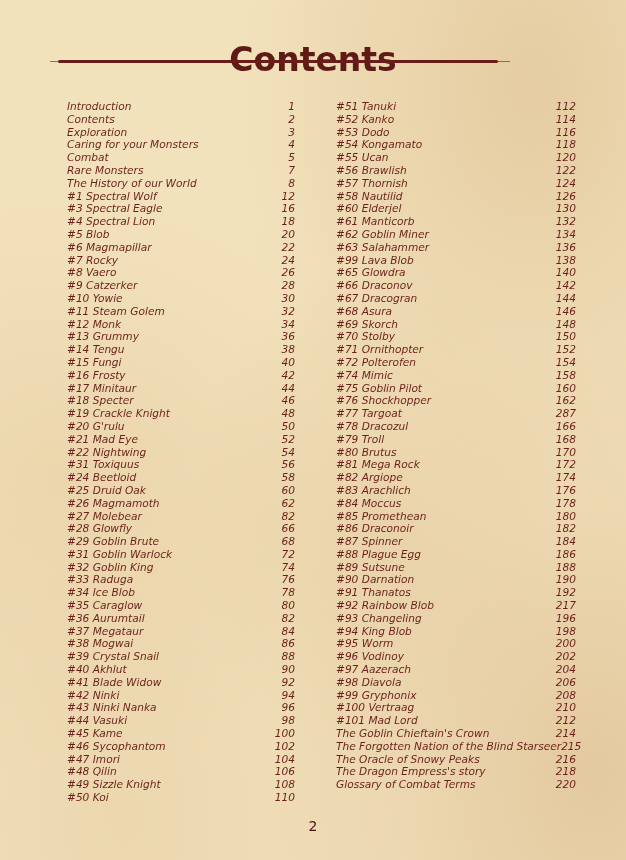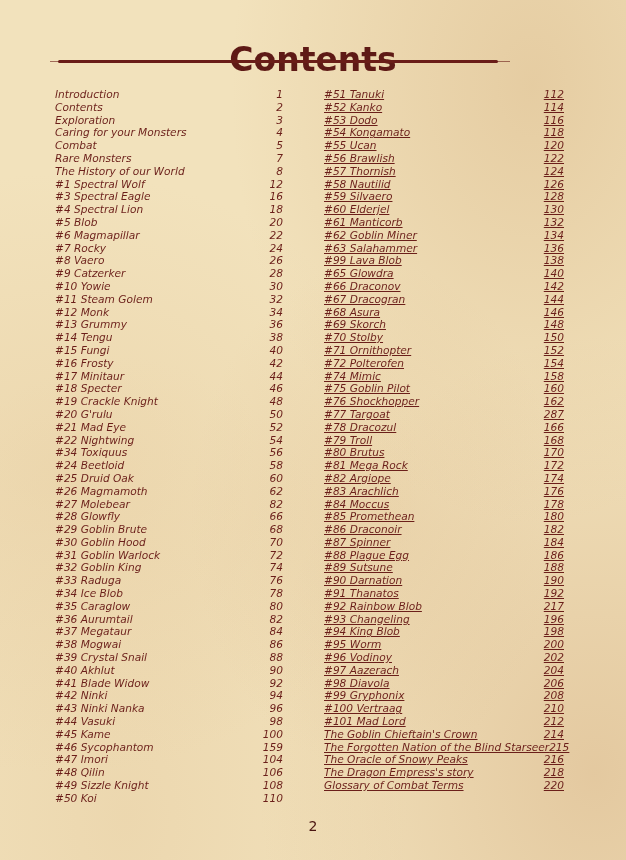--- a/index.html
+++ b/index.html
@@ -26,24 +26,24 @@
   }
   .rule::before {
     content: ""; position: absolute; left: -8px; top: 1px; width: 14px; height: 1px;
     background: rgba(106,29,24,0.6);
   }
   .rule::after {
     content: ""; position: absolute; right: -12px; top: 1px; width: 16px; height: 1px;
     background: rgba(106,29,24,0.6);
   }
   .col {
-    position: absolute; top: 88px; margin: 0; padding: 0; list-style: none;
+    position: absolute; top: 88px; margin: 12px; padding: 0; list-style: none;
   }
   .col-left { left: 55px; width: 228px; }
-  .col-right { left: 324px; width: 240px; text-decoration: underline; }
+  .col-right { left: 324px; width: 240px; }
   .row {
     display: flex; justify-content: space-between; align-items: baseline;
     height: 12.8px; line-height: 12.8px;
     font-size: 10.6px; font-style: italic; color: #6b1f1a;
     white-space: nowrap;
   }
   .row .label { flex: 1 1 auto; overflow: visible; }
   .row .page { flex: 0 0 auto; text-align: right; min-width: 20px; }
   .page-number {
     position: absolute; left: 0; width: 626px; top: 818px; text-align: center;
@@ -163,21 +163,21 @@
     </li>
     <li class="row">
       <span class="label">#21 Mad Eye</span>
       <span class="page">52</span>
     </li>
     <li class="row">
       <span class="label">#22 Nightwing</span>
       <span class="page">54</span>
     </li>
     <li class="row">
-      <span class="label">#34 Toxiquus</span>
+      <span class="label">#31 Toxiquus</span>
       <span class="page">56</span>
     </li>
     <li class="row">
       <span class="label">#24 Beetloid</span>
       <span class="page">58</span>
     </li>
     <li class="row">
       <span class="label">#25 Druid Oak</span>
       <span class="page">60</span>
     </li>
@@ -191,24 +191,20 @@
     </li>
     <li class="row">
       <span class="label">#28 Glowfly</span>
       <span class="page">66</span>
     </li>
     <li class="row">
       <span class="label">#29 Goblin Brute</span>
       <span class="page">68</span>
     </li>
     <li class="row">
-      <span class="label">#30 Goblin Hood</span>
-      <span class="page">70</span>
-    </li>
-    <li class="row">
       <span class="label">#31 Goblin Warlock</span>
       <span class="page">72</span>
     </li>
     <li class="row">
       <span class="label">#32 Goblin King</span>
       <span class="page">74</span>
     </li>
     <li class="row">
       <span class="label">#33 Raduga</span>
       <span class="page">76</span>
@@ -256,21 +252,21 @@
     <li class="row">
       <span class="label">#44 Vasuki</span>
       <span class="page">98</span>
     </li>
     <li class="row">
       <span class="label">#45 Kame</span>
       <span class="page">100</span>
     </li>
     <li class="row">
       <span class="label">#46 Sycophantom</span>
-      <span class="page">159</span>
+      <span class="page">102</span>
     </li>
     <li class="row">
       <span class="label">#47 Imori</span>
       <span class="page">104</span>
     </li>
     <li class="row">
       <span class="label">#48 Qilin</span>
       <span class="page">106</span>
     </li>
     <li class="row">
@@ -307,24 +303,20 @@
       <span class="label">#56 Brawlish</span>
       <span class="page">122</span>
     </li>
     <li class="row">
       <span class="label">#57 Thornish</span>
       <span class="page">124</span>
     </li>
     <li class="row">
       <span class="label">#58 Nautilid</span>
       <span class="page">126</span>
-    </li>
-    <li class="row">
-      <span class="label">#59 Silvaero</span>
-      <span class="page">128</span>
     </li>
     <li class="row">
       <span class="label">#60 Elderjel</span>
       <span class="page">130</span>
     </li>
     <li class="row">
       <span class="label">#61 Manticorb</span>
       <span class="page">132</span>
     </li>
     <li class="row">

